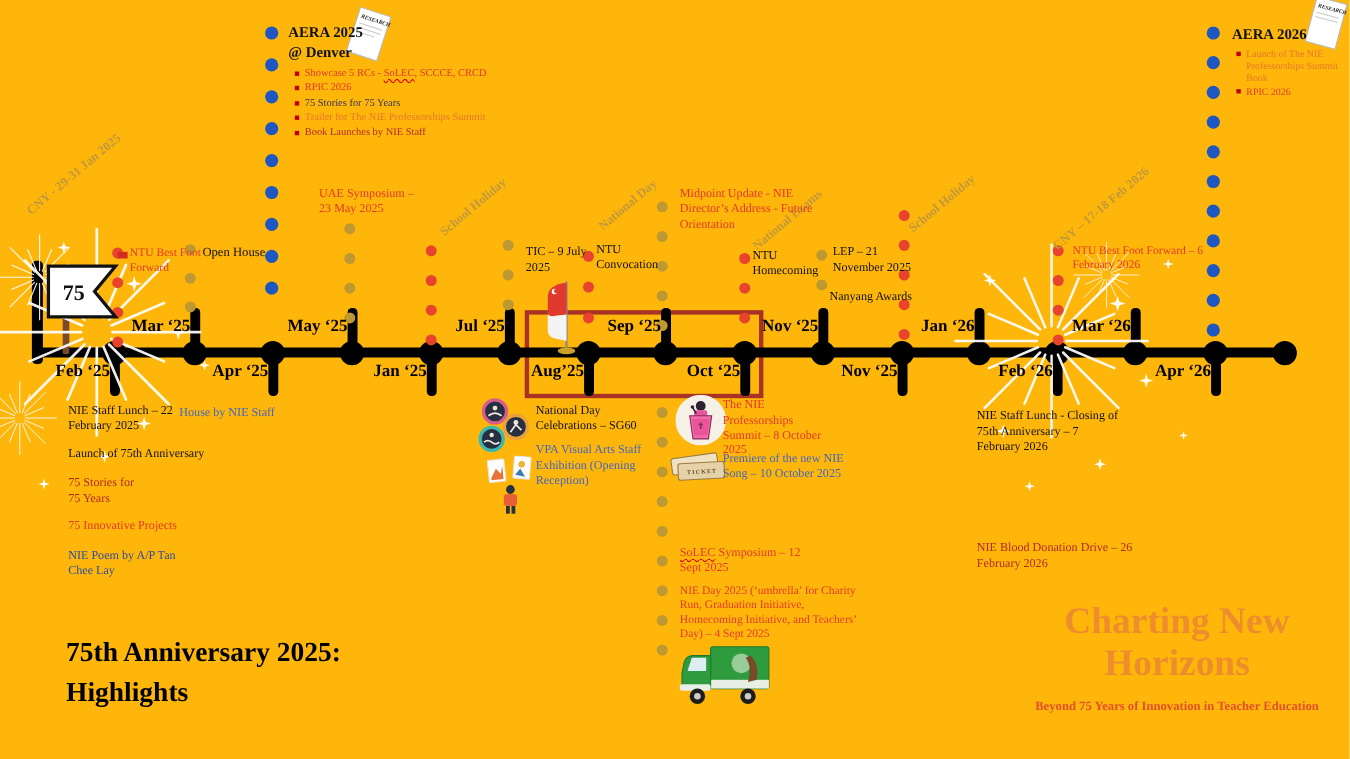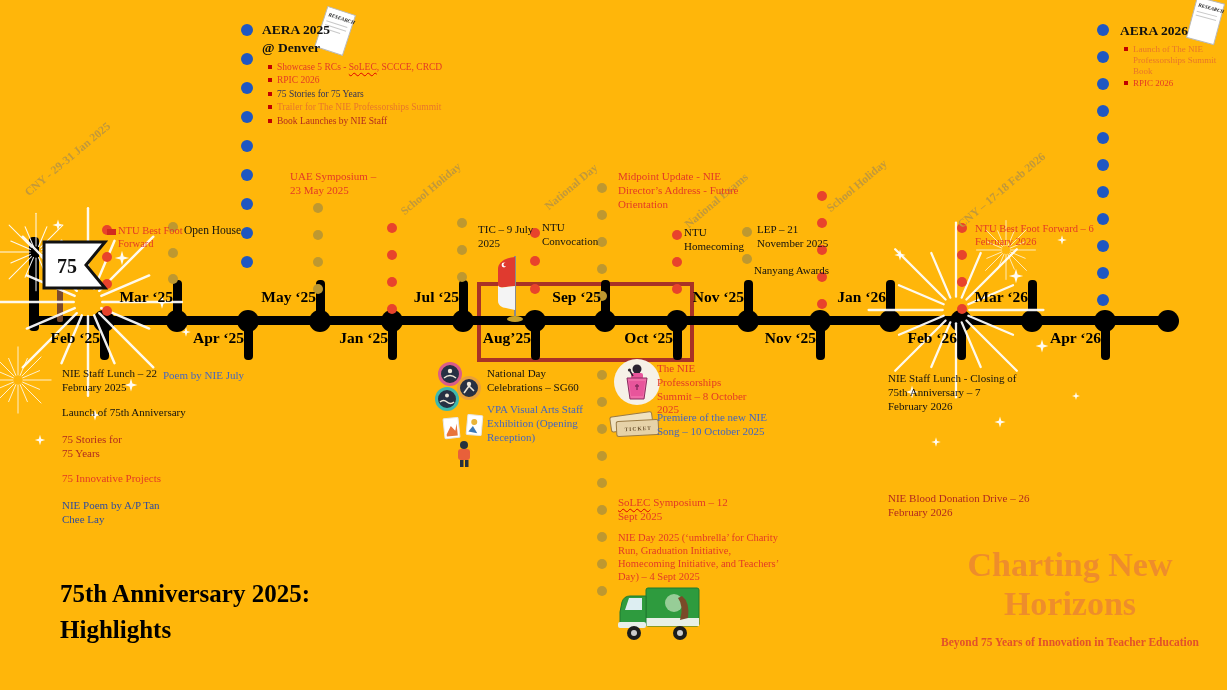--- a/index.html
+++ b/index.html
@@ -303,21 +303,21 @@
   <div class="ev red" style="left:290px;top:170px;width:90px;">UAE Symposium – 23 May 2025</div>
   <div class="ev black" style="left:478px;top:223px;width:58px;">TIC – 9 July 2025</div>
   <div class="ev black" style="left:542px;top:221px;width:66px;">NTU Convocation</div>
   <div class="ev red" style="left:618px;top:170px;width:134px;">Midpoint Update - NIE Director’s Address - Future Orientation</div>
   <div class="ev black" style="left:684px;top:226px;width:66px;">NTU Homecoming</div>
   <div class="ev black" style="left:757px;top:223px;width:90px;">LEP – 21 November 2025</div>
   <div class="ev black" style="left:754px;top:264px;">Nanyang Awards</div>
   <div class="ev red" style="left:975px;top:222px;width:120px;font-size:10.5px;">NTU Best Foot Forward – 6 February 2026</div>
 
   <div class="ev black" style="left:62px;top:367px;width:105px;">NIE Staff Lunch – 22 February 2025</div>
-  <div class="ev blue" style="left:163px;top:369px;">Poem by NIE July</div>
+  <div class="ev blue" style="left:163px;top:369px;">House by NIE Staff</div>
   <div class="ev black" style="left:62px;top:406px;width:145px;">Launch of 75th Anniversary</div>
   <div class="ev dred" style="left:62px;top:433px;width:66px;">75 Stories for 75 Years</div>
   <div class="ev red" style="left:62px;top:472px;width:130px;">75 Innovative Projects</div>
   <div class="ev dblue" style="left:62px;top:499px;width:118px;">NIE Poem by A/P Tan Chee Lay</div>
 
   <svg class="icon" style="left:434px;top:361px;" width="48" height="52" viewBox="0 0 48 52">
     <circle cx="16" cy="13" r="10.5" fill="#273043" stroke="#D95D8A" stroke-width="3"></circle>
     <circle cx="16" cy="10" r="2.2" fill="#EFE7D8"></circle>
       <path d="M10,17 q6,-5 12,0" stroke="#EFE7D8" stroke-width="1.6" fill="none"></path>
     <circle cx="13" cy="38" r="10.5" fill="#273043" stroke="#3FB8AD" stroke-width="3"></circle>

